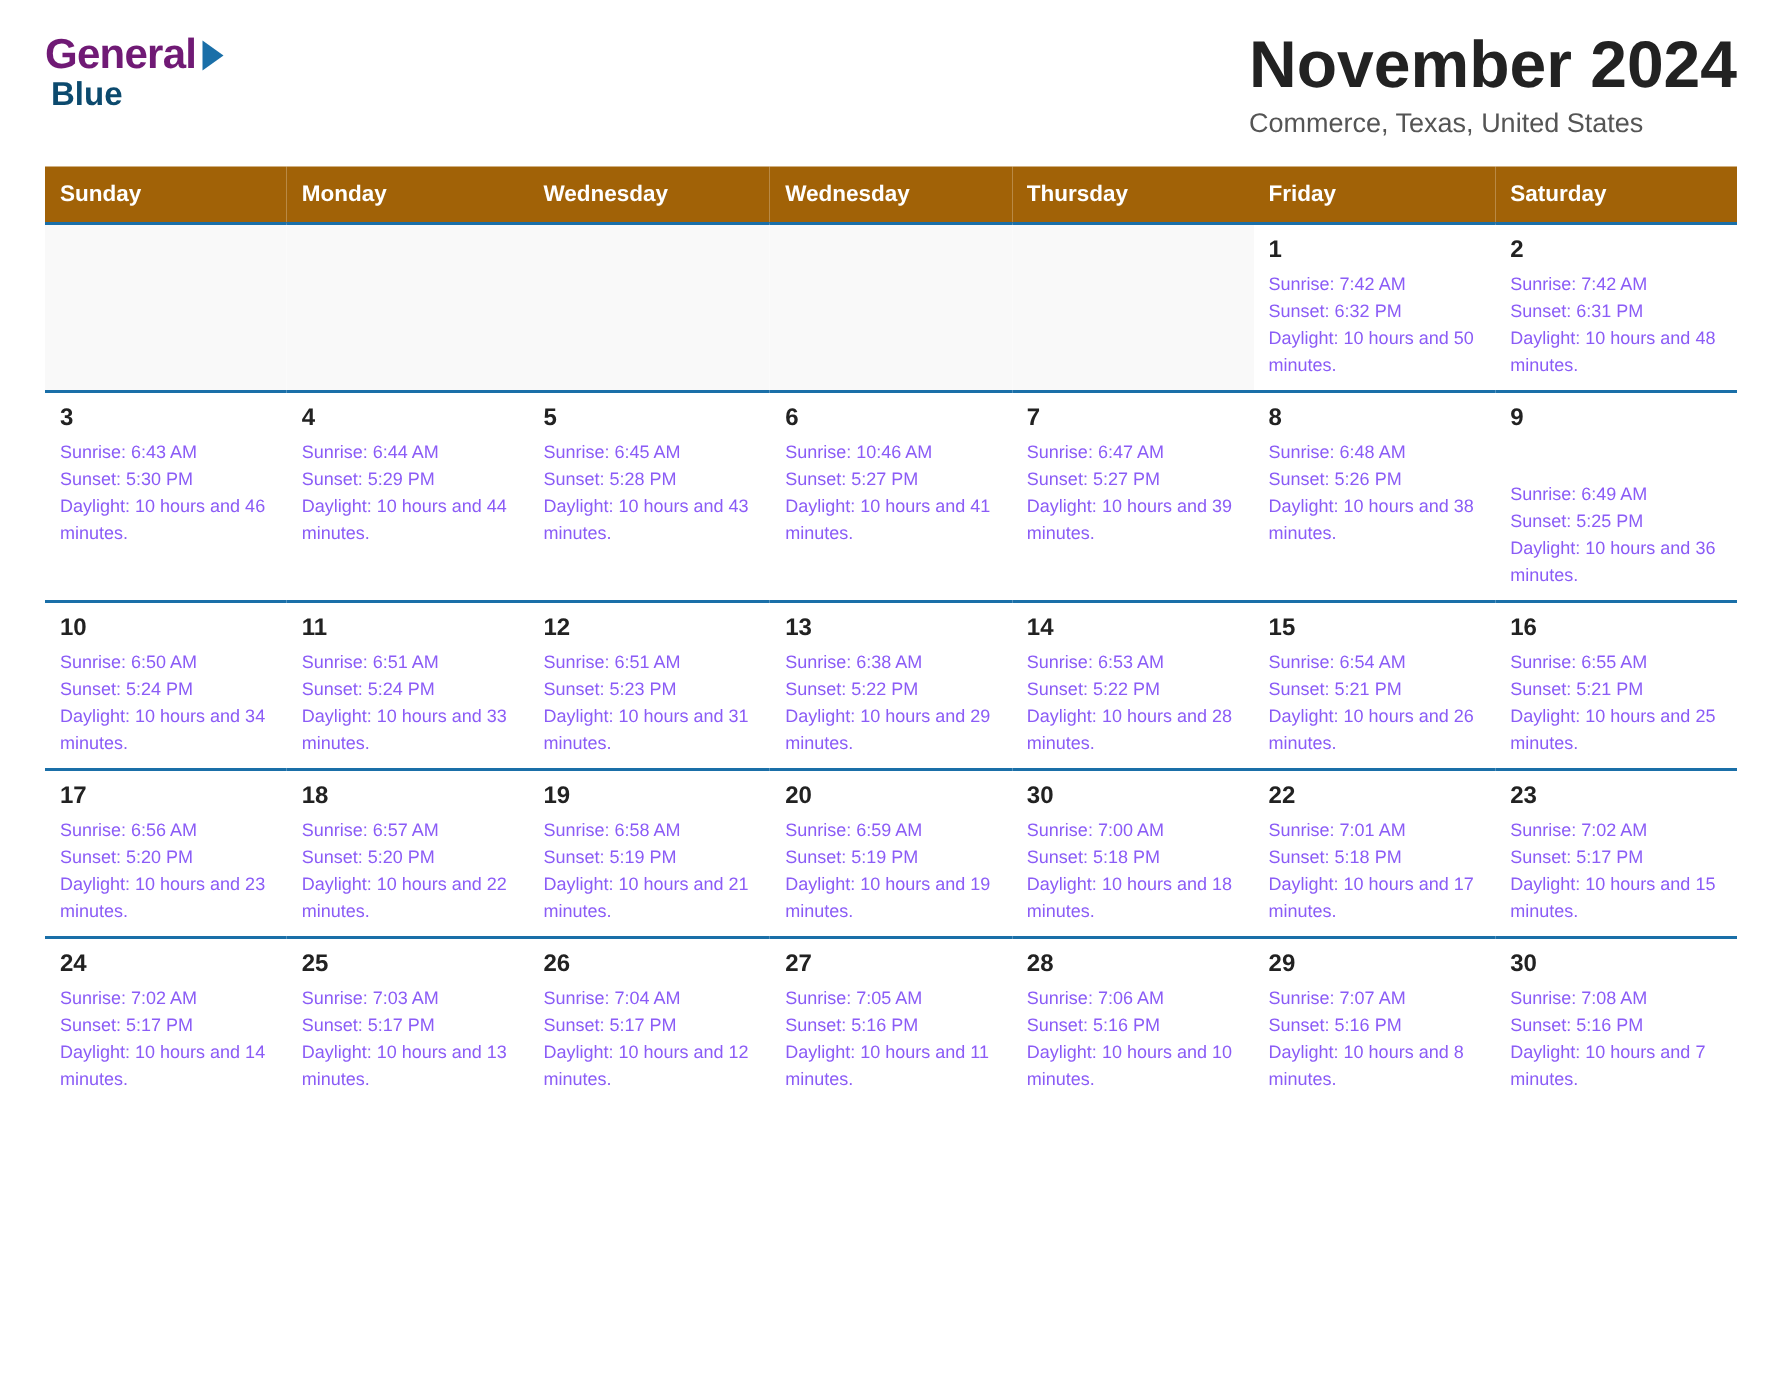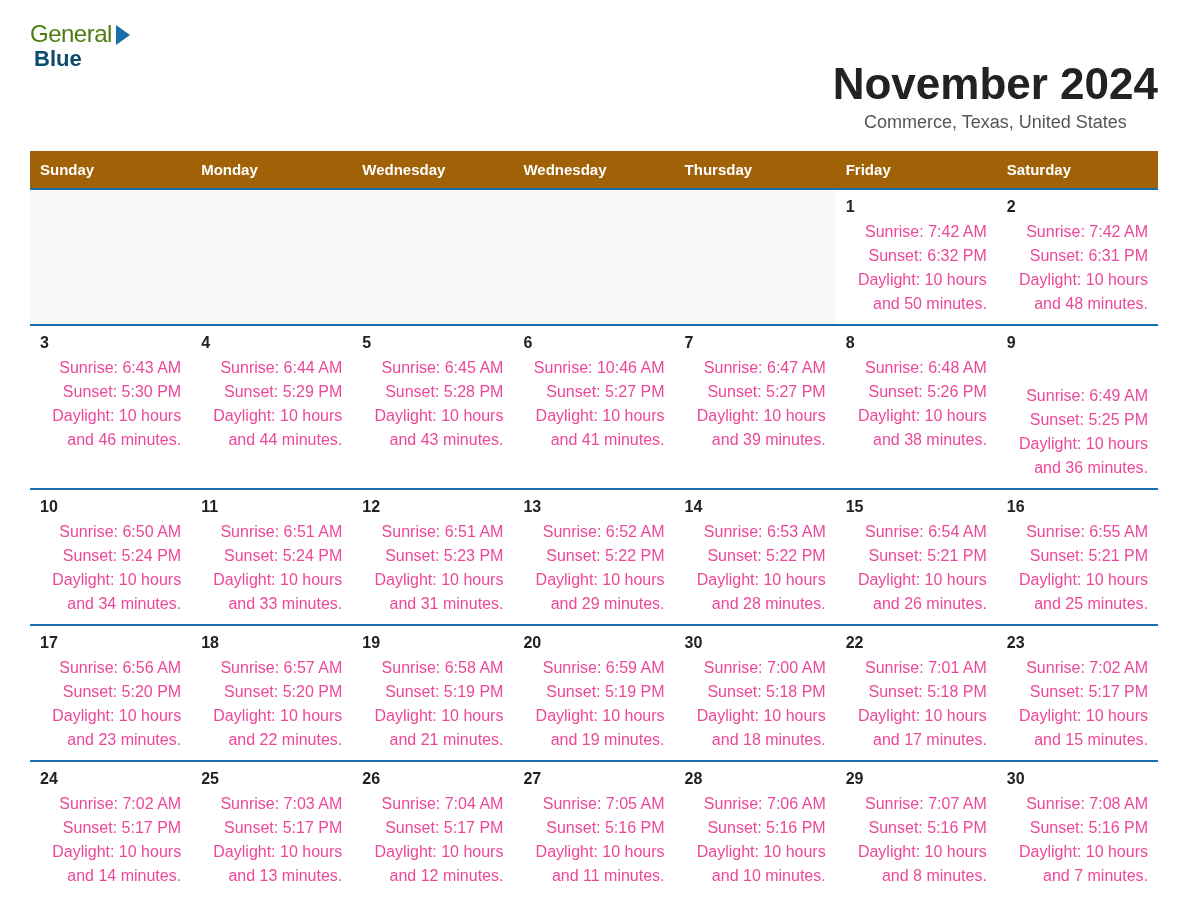--- a/index.html
+++ b/index.html
@@ -19,44 +19,43 @@
     .logo {
       display: flex;
       flex-direction: column;
       align-items: flex-start;
     }
     .logo-top {
       display: flex;
       align-items: center;
     }
     .logo-general {
-      font-size: 24px;
-      font-weight: normal;
-      color: #4d7c0f;
+      font-size: 28px;
+      font-weight: bold;
+      color: #701a75;
       letter-spacing: -0.5px;
     }
     .logo-triangle {
       width: 0;
       height: 0;
       border-left: 14px solid #1a6fa8;
       border-top: 10px solid transparent;
       border-bottom: 10px solid transparent;
       margin-left: 4px;
       margin-top: 2px;
     }
     .logo-blue {
       font-size: 22px;
       font-weight: bold;
       color: #0c4a6e;
       margin-top: -2px;
       padding-left: 4px;
     }
     .title-block {
-      text-align: center;
-      margin-top: 40px;
+      text-align: left;
     }
     .month-title {
       font-size: 44px;
       font-weight: bold;
       color: #222;
       line-height: 1.1;
     }
     .location {
       font-size: 18px;
       color: #555;
@@ -90,24 +89,23 @@
       border-right: none;
     }
     .day-number {
       font-size: 16px;
       font-weight: bold;
       color: #222;
       display: block;
       margin-bottom: 4px;
     }
     .day-info {
-      font-size: 16px;
-      color: #ec4899;
+      font-size: 12px;
+      color: #8b5cf6;
       line-height: 1.5;
-      text-align: right;
     }
     .empty-cell {
       background: #f9f9f9;
     }
   </style>
 </head>
 <body>
 
 <div class="header">
   <div class="logo">
@@ -213,21 +211,21 @@
 Daylight: 10 hours and 33 minutes.</div>
         </td>
         <td>
           <span class="day-number">12</span>
           <div class="day-info" style="white-space: pre-line;">Sunrise: 6:51 AM
 Sunset: 5:23 PM
 Daylight: 10 hours and 31 minutes.</div>
         </td>
         <td>
           <span class="day-number">13</span>
-          <div class="day-info" style="white-space: pre-line;">Sunrise: 6:52 AM
+          <div class="day-info" style="white-space: pre-line;">Sunrise: 6:38 AM
 Sunset: 5:22 PM
 Daylight: 10 hours and 29 minutes.</div>
         </td>
         <td>
           <span class="day-number">14</span>
           <div class="day-info" style="white-space: pre-line;">Sunrise: 6:53 AM
 Sunset: 5:22 PM
 Daylight: 10 hours and 28 minutes.</div>
         </td>
         <td>

